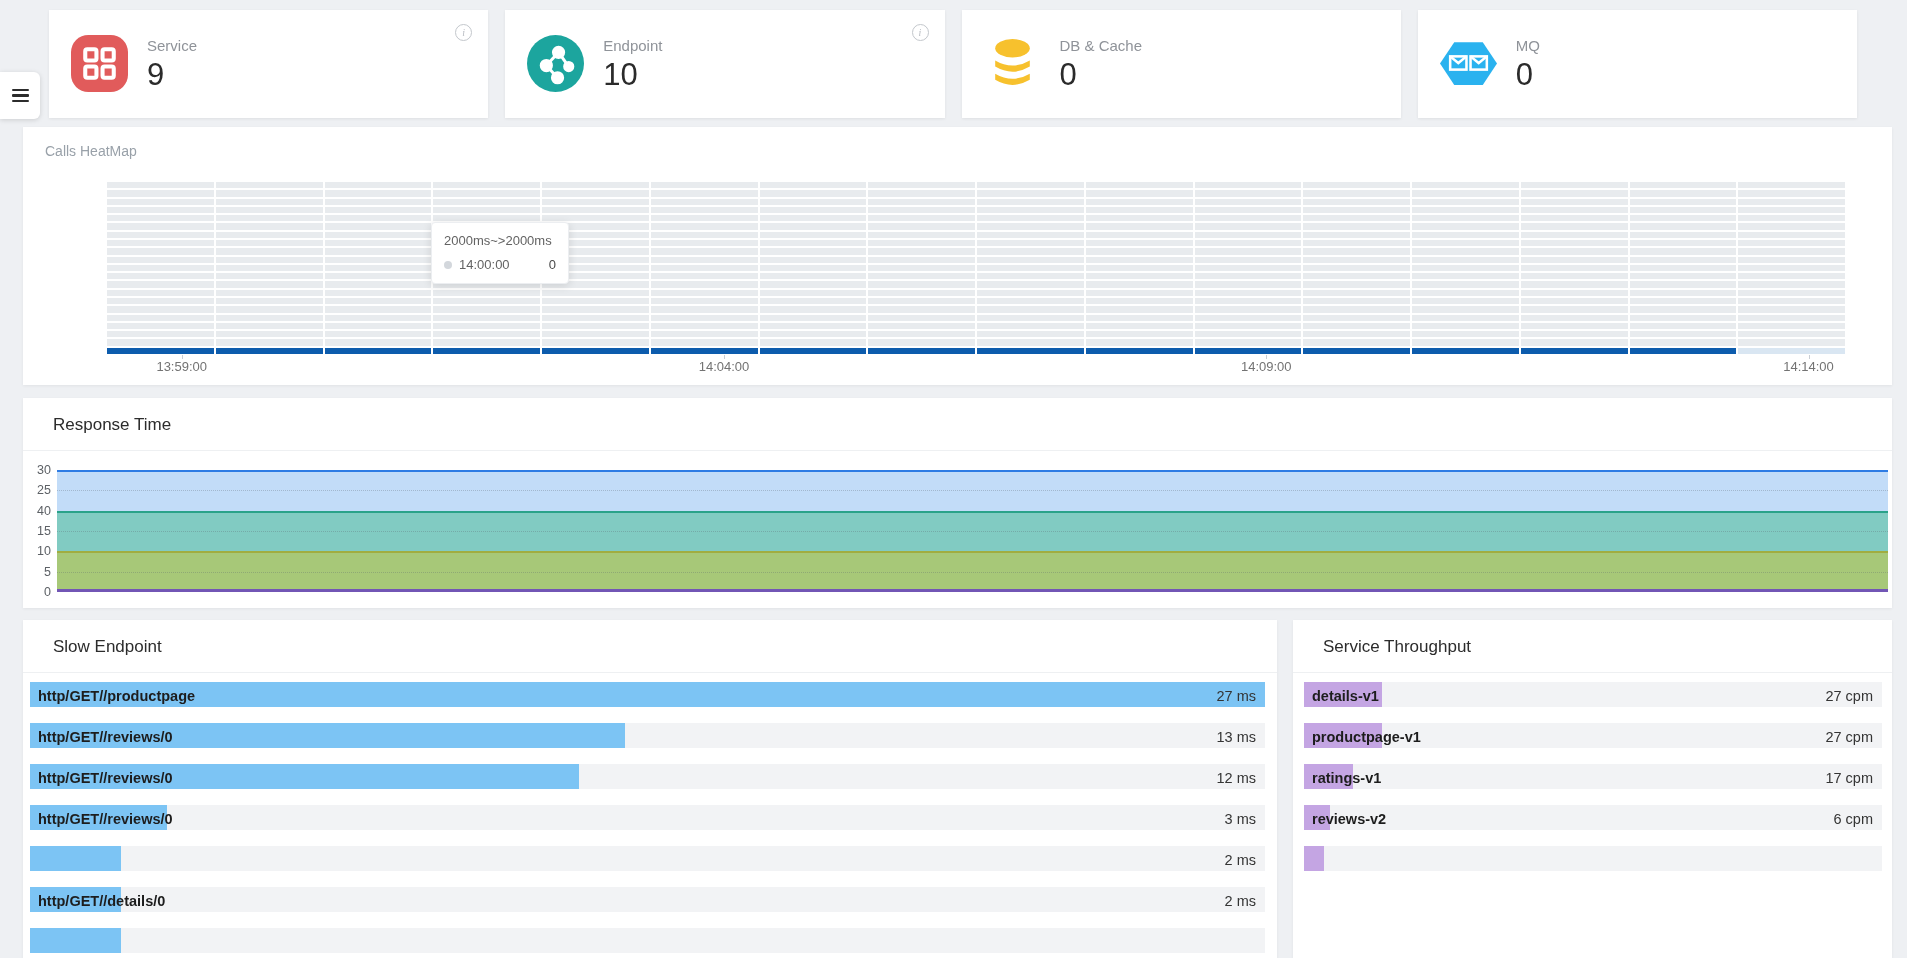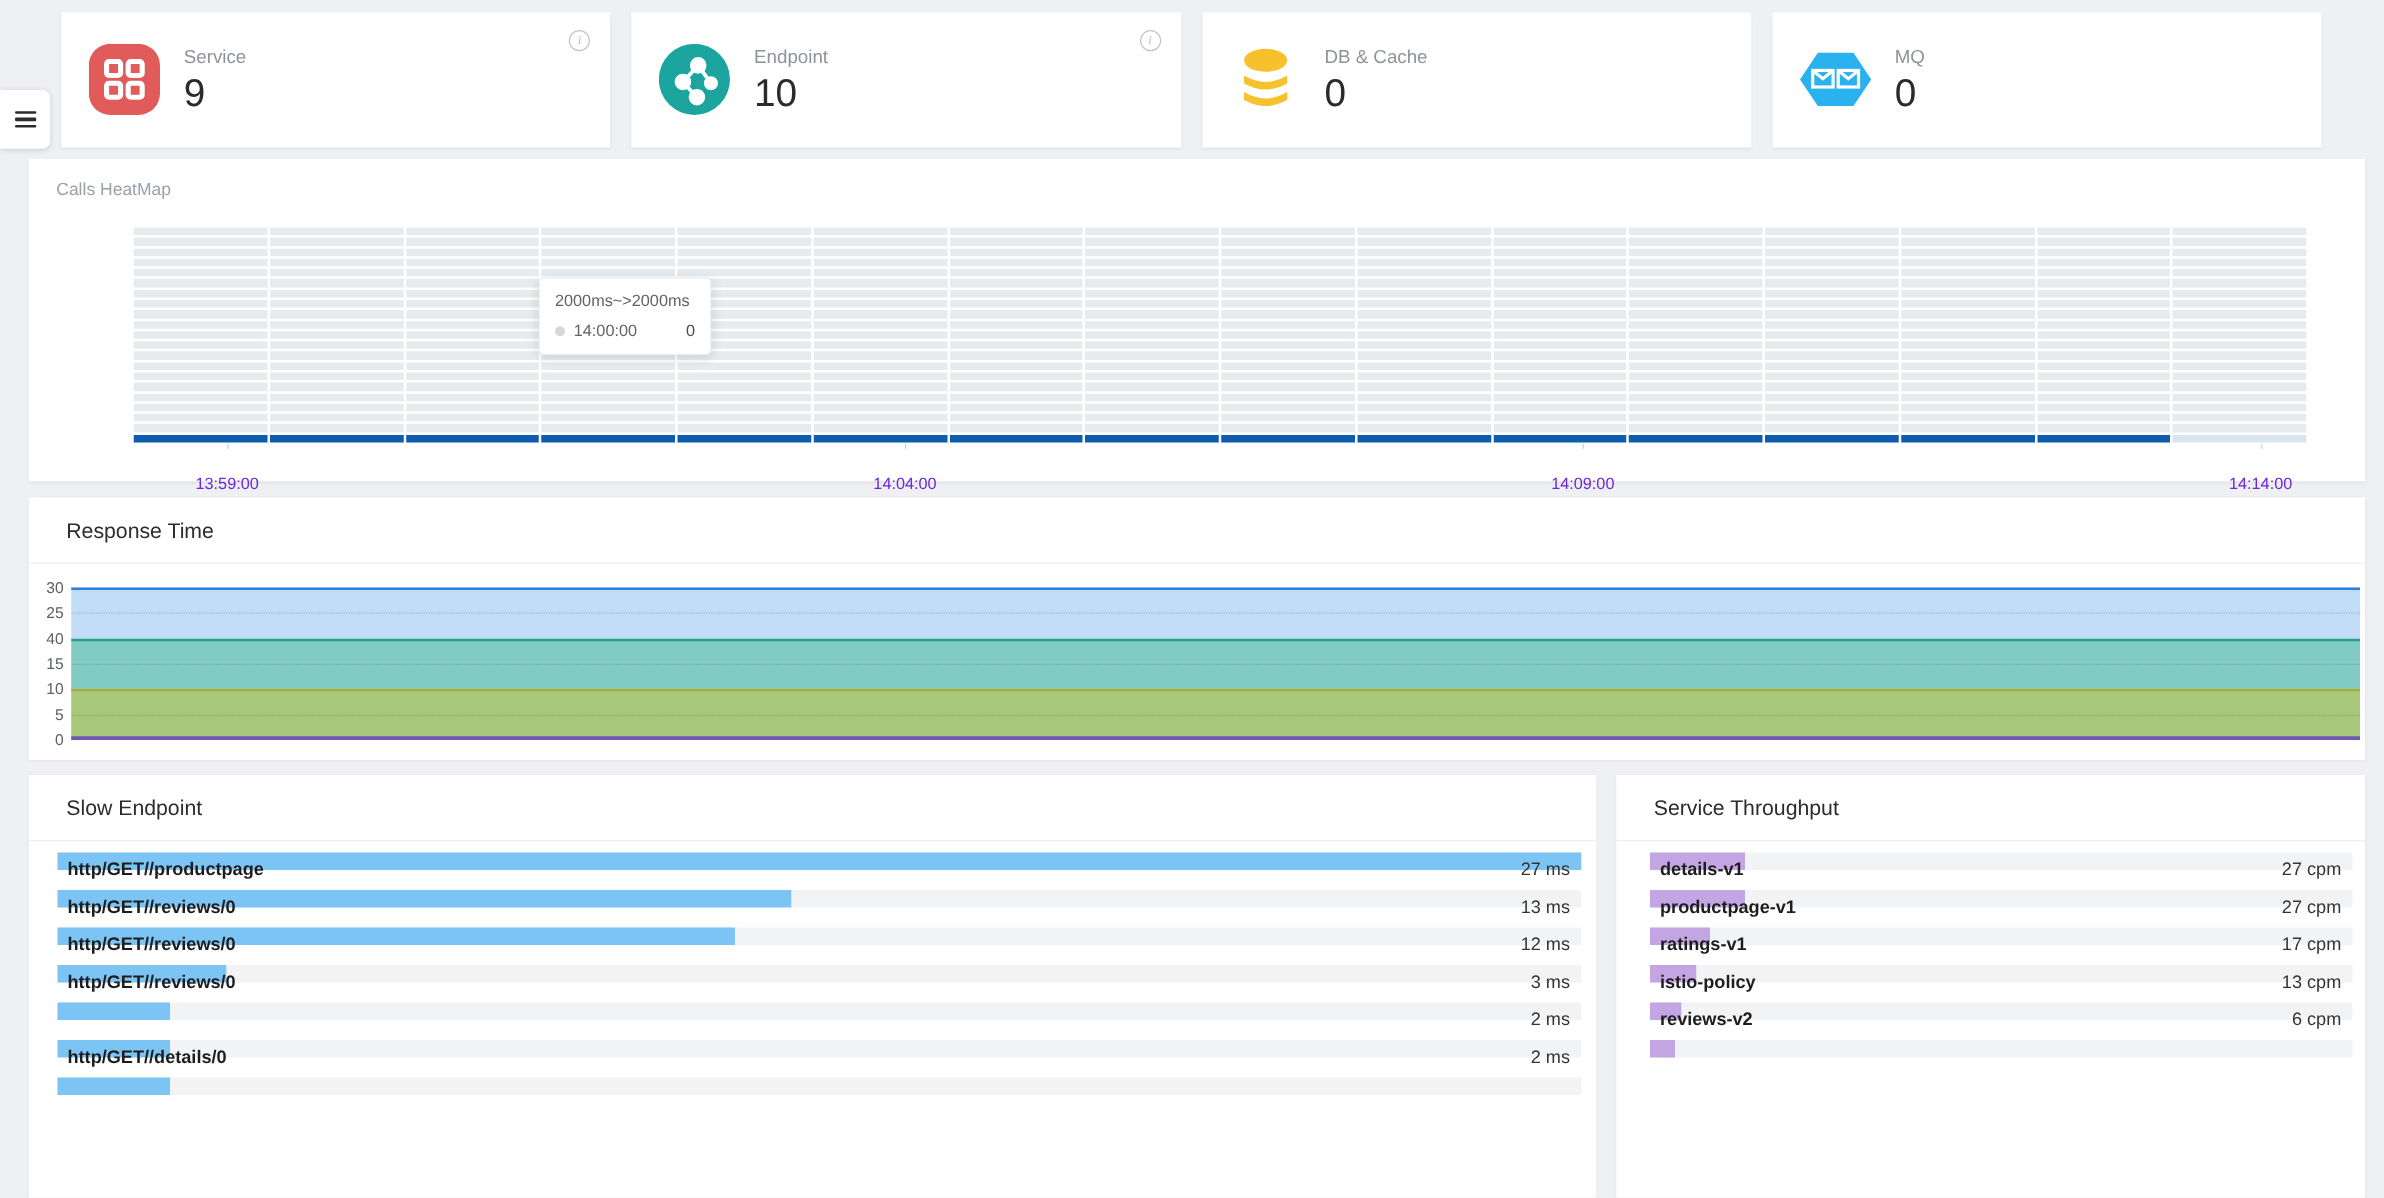--- a/index.html
+++ b/index.html
@@ -40,21 +40,21 @@
   .heatmap-panel{left:23px;top:127px;width:1869px;height:258px;}
   .hm-ylabels{
     position:absolute;left:0;top:55px;width:74px;height:172px;
     display:flex;flex-direction:column;justify-content:space-between;align-items:flex-end;
     font-size:13px;color:#585d63;
   }
   .hm-grid{position:absolute;left:84px;top:55px;width:1738px;height:172px;display:flex;flex-direction:column;gap:2px;}
   .hm-row{flex:1;display:flex;gap:2px;}
   .hm-cell{flex:1;}
   .hm-xaxis{position:absolute;left:84px;top:232px;width:1738px;height:22px;}
-  .hm-xlabel{position:absolute;top:20px;transform:translateX(-50%);font-size:13px;color:#6d28d9;white-space:nowrap;text-align:right;}
+  .hm-xlabel{position:absolute;top:0;transform:translateX(-50%);font-size:13px;color:#737373;white-space:nowrap;text-align:right;}
   .hm-xtick{position:absolute;top:-4px;width:1px;height:4px;background:#c9ced4;}
   .hm-tooltip{
     position:absolute;left:408px;top:95px;width:138px;height:62px;background:#fff;
     border:1px solid #eceef1;border-radius:4px;box-shadow:0 2px 10px rgba(0,0,0,.12);
     padding:10px 12px;box-sizing:border-box;z-index:5;
   }
   .tt-title{font-size:13px;color:#636363;margin-bottom:9px;}
   .tt-row{display:flex;align-items:center;}
   .tt-dot{width:8px;height:8px;border-radius:50%;background:#d3d7dc;flex:none;}
   .tt-time{font-size:13px;color:#636363;margin-left:7px;}
@@ -64,21 +64,21 @@
   .rt-plot{position:absolute;left:34px;top:72px;width:1831px;height:122px;}
   .rt-band{position:absolute;left:0;right:0;box-sizing:border-box;}
   .rt-grid{position:absolute;left:0;right:0;height:0;border-top:1px dotted rgba(90,100,110,.30);z-index:3;}
   .rt-ylabel{position:absolute;left:0;width:28px;text-align:right;font-size:12.5px;color:#5d6166;}
   
   .slow-panel{left:23px;top:620px;width:1254px;height:430px;}
   .tp-panel{left:1293px;top:620px;width:599px;height:430px;}
   .bar-list{position:absolute;top:62px;}
   .slow-panel .bar-list{left:7px;right:12px;}
   .tp-panel .bar-list{left:11px;right:10px;}
-  .bar-row{position:relative;height:14px;background:#f2f3f5;margin-bottom:16px;margin-left:16px;}
+  .bar-row{position:relative;height:25px;background:#f2f3f5;margin-bottom:16px;}
   .bar-fill{position:absolute;left:0;top:0;bottom:0;}
   .bar-label{
     position:absolute;left:8px;top:0;line-height:29px;font-size:14.5px;font-weight:600;color:#1d1d1d;
     white-space:nowrap;z-index:2;
   }
   .bar-value{position:absolute;right:9px;top:0;line-height:29px;font-size:14.5px;color:#343434;z-index:2;}
 </style>
 </head>
 <body>
 
@@ -648,25 +648,20 @@
     <span class="bar-label">productpage-v1</span>
     <span class="bar-value">27 cpm</span>
   </div>
 
   <div class="bar-row">
     <div class="bar-fill" style="width: 8.5%; background: rgb(196, 165, 227);"></div>
     <span class="bar-label">ratings-v1</span>
     <span class="bar-value">17 cpm</span>
   </div>
 
-  <div class="bar-row">
-    <div class="bar-fill" style="width: 6.5%; background: rgb(196, 165, 227);"></div>
-    <span class="bar-label">istio-policy</span>
-    <span class="bar-value">13 cpm</span>
-  </div>
 
   <div class="bar-row">
     <div class="bar-fill" style="width: 4.5%; background: rgb(196, 165, 227);"></div>
     <span class="bar-label">reviews-v2</span>
     <span class="bar-value">6 cpm</span>
   </div>
 
   <div class="bar-row">
     <div class="bar-fill" style="width: 3.5%; background: rgb(196, 165, 227);"></div>
     <span class="bar-label"></span>

